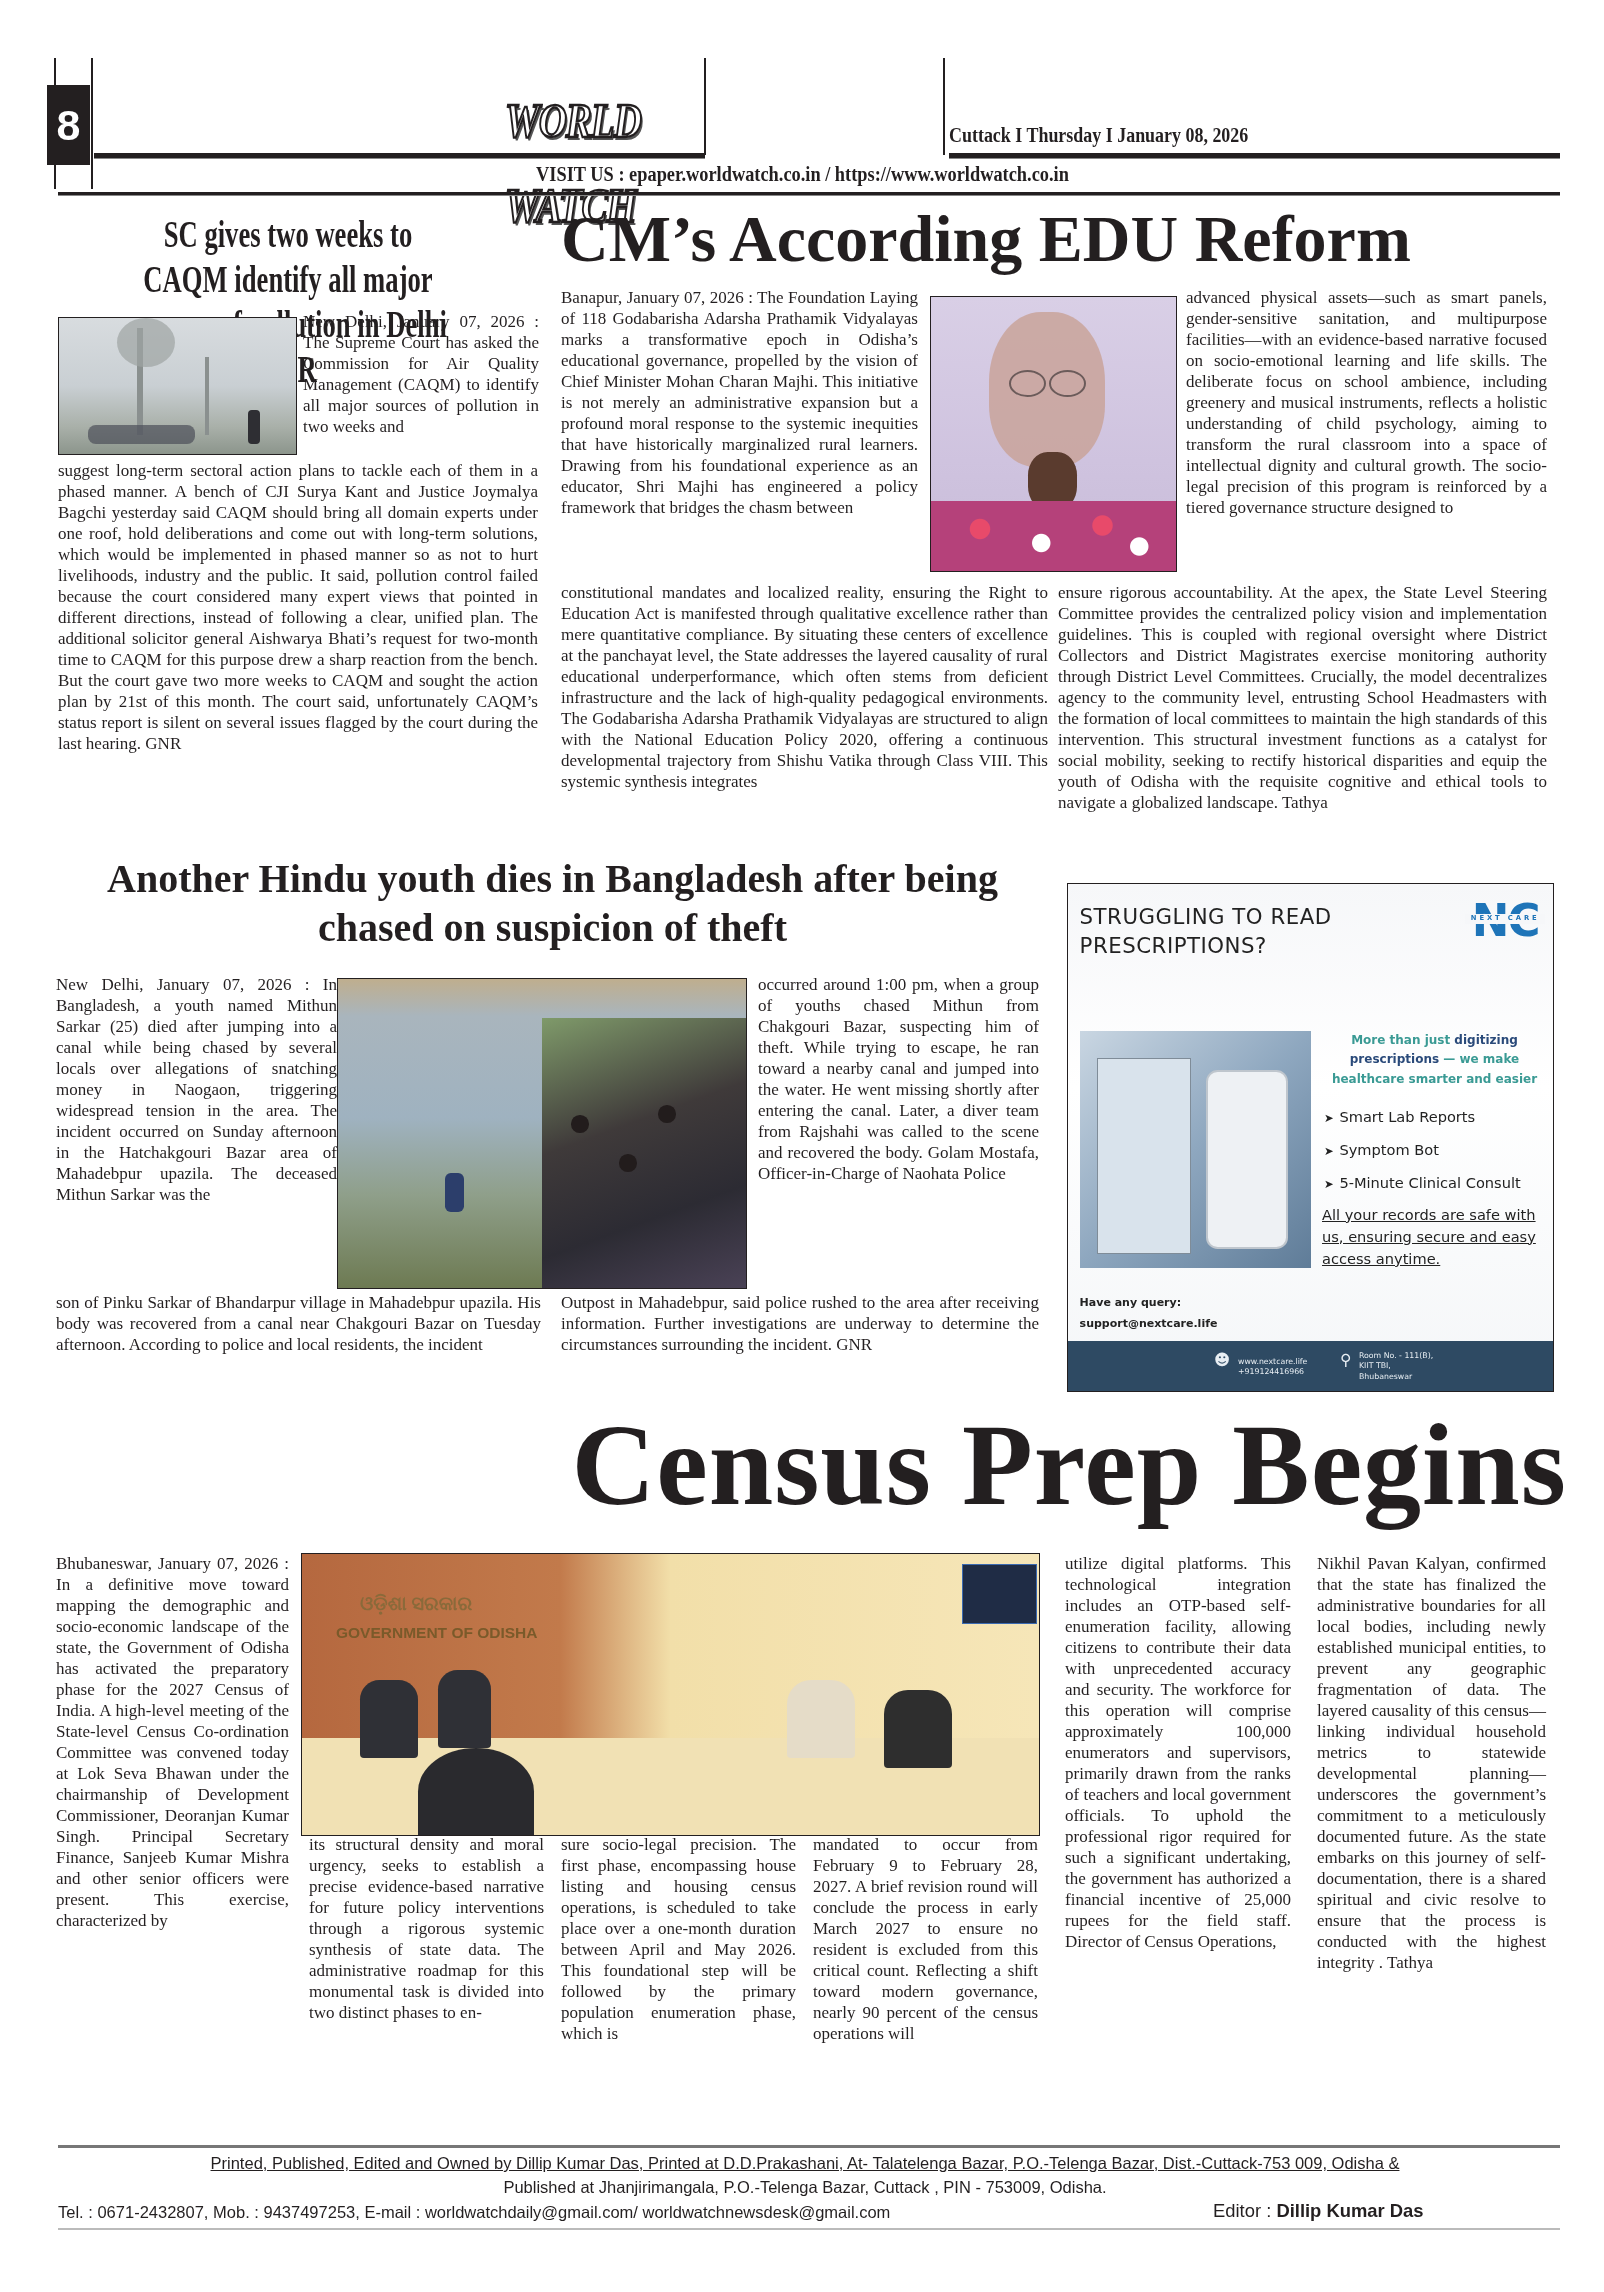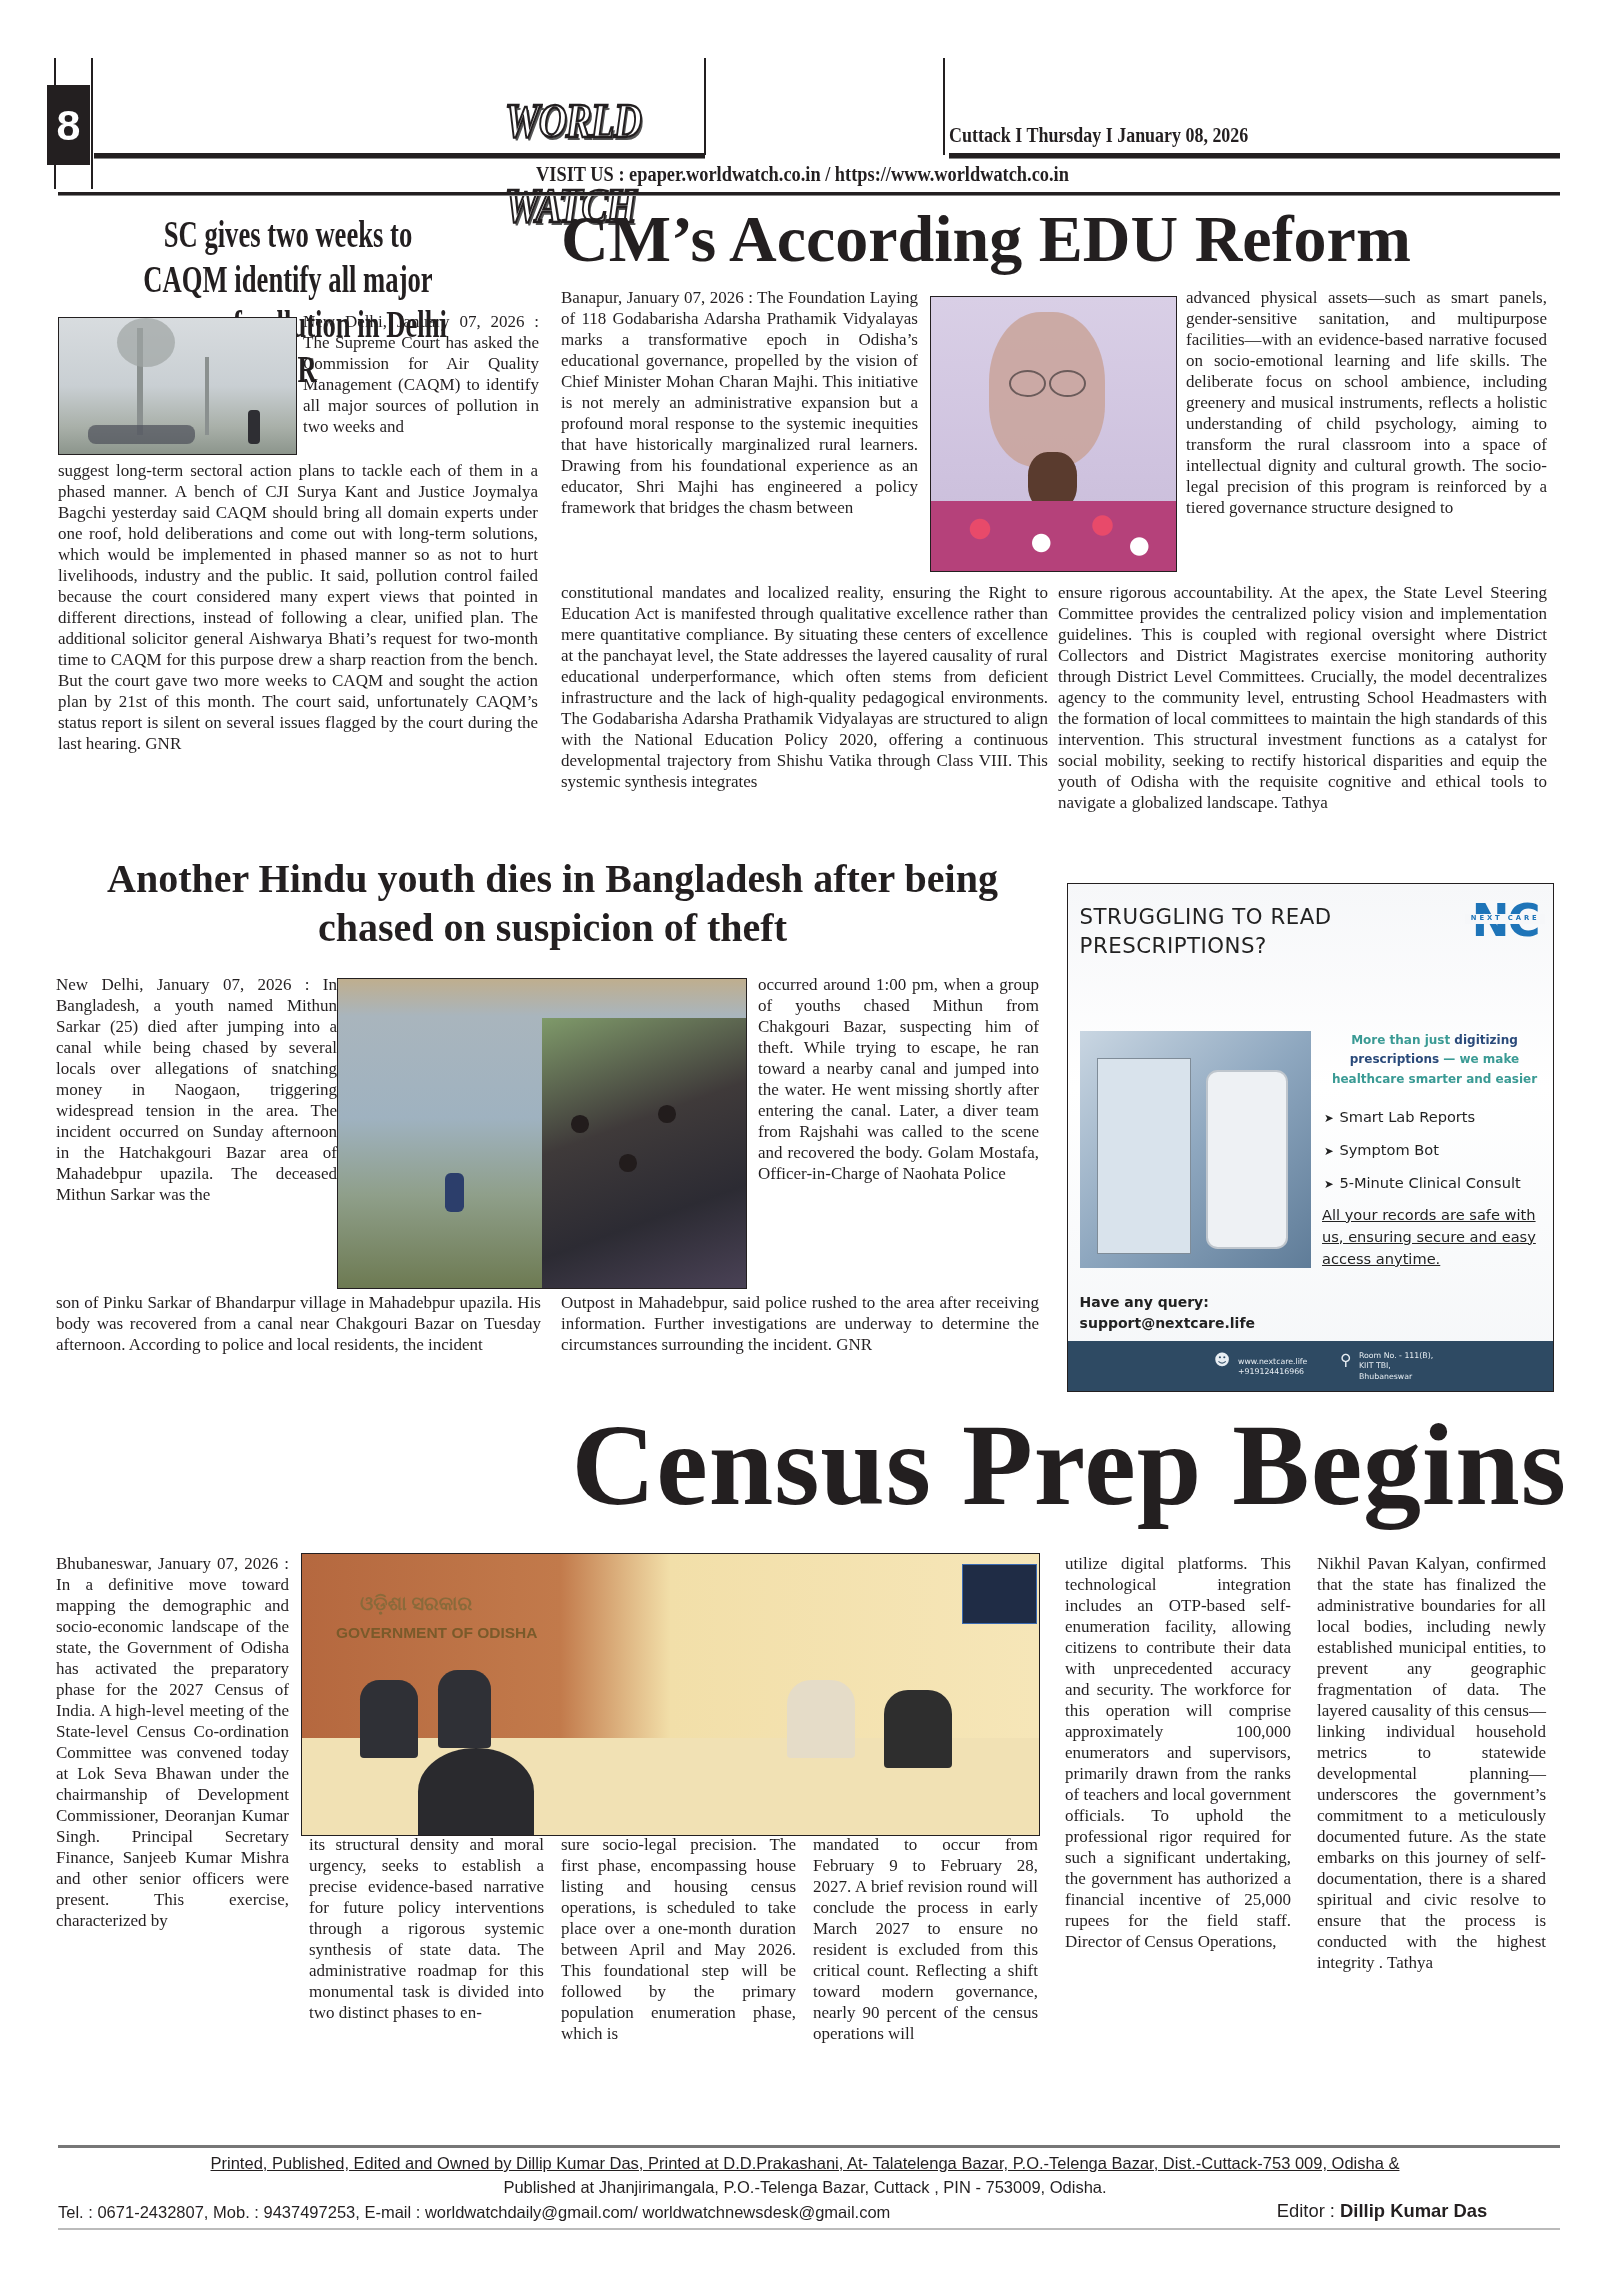--- a/index.html
+++ b/index.html
@@ -26,21 +26,21 @@
   .ad-logo small{position:absolute;left:0;right:0;top:20.4px;font-size:6.8px;letter-spacing:2.9px;color:#1e74b8;background:#f6f7f9;line-height:9.7px;}
   .ad-img{position:absolute;left:11.6px;top:147px;width:231px;height:237px;background:linear-gradient(135deg,#c9d6e2,#8ea7bf 50%,#5f7c98);}
   .clip{position:absolute;left:17.5px;top:27px;width:92px;height:194px;background:#d9e3ec;border:1px solid #7f8c98;}
   .phone{position:absolute;left:126px;top:39px;width:78px;height:175px;background:#eef1f4;border:2.9px solid #bfc6cd;border-radius:11.6px;}
   .ad-right{position:absolute;left:254px;top:147px;width:225px;font-size:12px;}
   .ad-more{text-align:center;font-weight:bold;color:#3a9a94;line-height:19.4px;}
   .ad-more b{color:#2a4a7a;}
   .ad-li{font-size:14.6px;line-height:31px;color:#222;margin-left:1.9px;}
   .ad-li .arr{font-size:11.6px;margin-right:5.8px;}
   .ad-safe{font-size:14.6px;line-height:22px;color:#222;margin-top:3.9px;text-decoration:underline;}
-  .ad-query{position:absolute;left:11.6px;top:408px;font-size:14px;line-height:21.3px;font-weight:bold;color:#222;}
+  .ad-query{position:absolute;left:11.6px;top:408px;font-size:11px;line-height:21.3px;font-weight:bold;color:#222;}
   .ad-bar{position:absolute;left:0;right:0;bottom:0;height:50px;background:#2e4a63;color:#e8eef3;font-size:7.8px;line-height:10.7px;}
   .ad-bar .c1{position:absolute;left:170px;top:15.5px;}
   .ad-bar .c2{position:absolute;left:291px;top:9.7px;}
   .ad-bar .ic{position:absolute;font-size:15.5px;color:#e8eef3;}
 </style>
 </head>
 <body>
 
 <div class="vline" style="left:54px;top:58px;height:131px;"></div>
 <div class="vline" style="left:91px;top:58px;height:131px;"></div>
@@ -147,15 +147,15 @@
 <div class="abs text" style="left:309px;top:1834px;width:235px;">its structural density and moral urgency, seeks to establish a precise evidence-based narrative for future policy interventions through a rigorous systemic synthesis of state data. The administrative roadmap for this monumental task is divided into two distinct phases to en-</div>
 <div class="abs text" style="left:561px;top:1834px;width:235px;">sure socio-legal precision. The first phase, encompassing house listing and housing census operations, is scheduled to take place over a one-month duration between April and May 2026. This foundational step will be followed by the primary population enumeration phase, which is</div>
 <div class="abs text" style="left:813px;top:1834px;width:225px;">mandated to occur from February 9 to February 28, 2027. A brief revision round will conclude the process in early March 2027 to ensure no resident is excluded from this critical count. Reflecting a shift toward modern governance, nearly 90 percent of the census operations will</div>
 <div class="abs text" style="left:1065px;top:1553px;width:226px;">utilize digital platforms. This technological integration includes an OTP-based self-enumeration facility, allowing citizens to contribute their data with unprecedented accuracy and security. The workforce for this operation will comprise approximately 100,000 enumerators and supervisors, primarily drawn from the ranks of teachers and local government officials. To uphold the professional rigor required for such a significant undertaking, the government has authorized a financial incentive of 25,000 rupees for the field staff. Director of Census Operations,</div>
 <div class="abs text" style="left:1317px;top:1553px;width:229px;">Nikhil Pavan Kalyan, confirmed that the state has finalized the administrative boundaries for all local bodies, including newly established municipal entities, to prevent any geographic fragmentation of data. The layered causality of this census—linking individual household metrics to statewide developmental planning—underscores the government’s commitment to a meticulously documented future. As the state embarks on this journey of self-documentation, there is a shared spiritual and civic resolve to ensure that the process is conducted with the highest integrity . Tathya</div>
 
 <div class="hrule" style="left:58px;top:2145px;width:1502px;height:2.9px;background:#777;border:none;"></div>
 <div class="abs footer" style="top:2152px;text-align:center;text-decoration:underline;">Printed, Published, Edited and Owned by Dillip Kumar Das, Printed at D.D.Prakashani, At- Talatelenga Bazar, P.O.-Telenga Bazar, Dist.-Cuttack-753 009, Odisha &amp;</div>
 <div class="abs footer" style="top:2176px;text-align:center;">Published at Jhanjirimangala, P.O.-Telenga Bazar, Cuttack , PIN - 753009, Odisha.</div>
 <div class="abs footer" style="top:2201px;left:58px;width:1067px;">Tel. : 0671-2432807, Mob. : 9437497253, E-mail : worldwatchdaily@gmail.com/ worldwatchnewsdesk@gmail.com</div>
-<div class="abs footer" style="top:2199px;left:1213px;width:338px;text-align:center;font-size:18.4px;"><span>Editor : </span><b>Dillip Kumar Das</b></div>
+<div class="abs footer" style="top:2199px;left:1213px;width:338px;text-align:left;font-size:18.4px;"><span>Editor : </span><b>Dillip Kumar Das</b></div>
 <div class="hrule" style="left:58px;top:2228px;width:1502px;height:1.9px;background:#bbb;border:none;"></div>
 
 
 </body></html>

